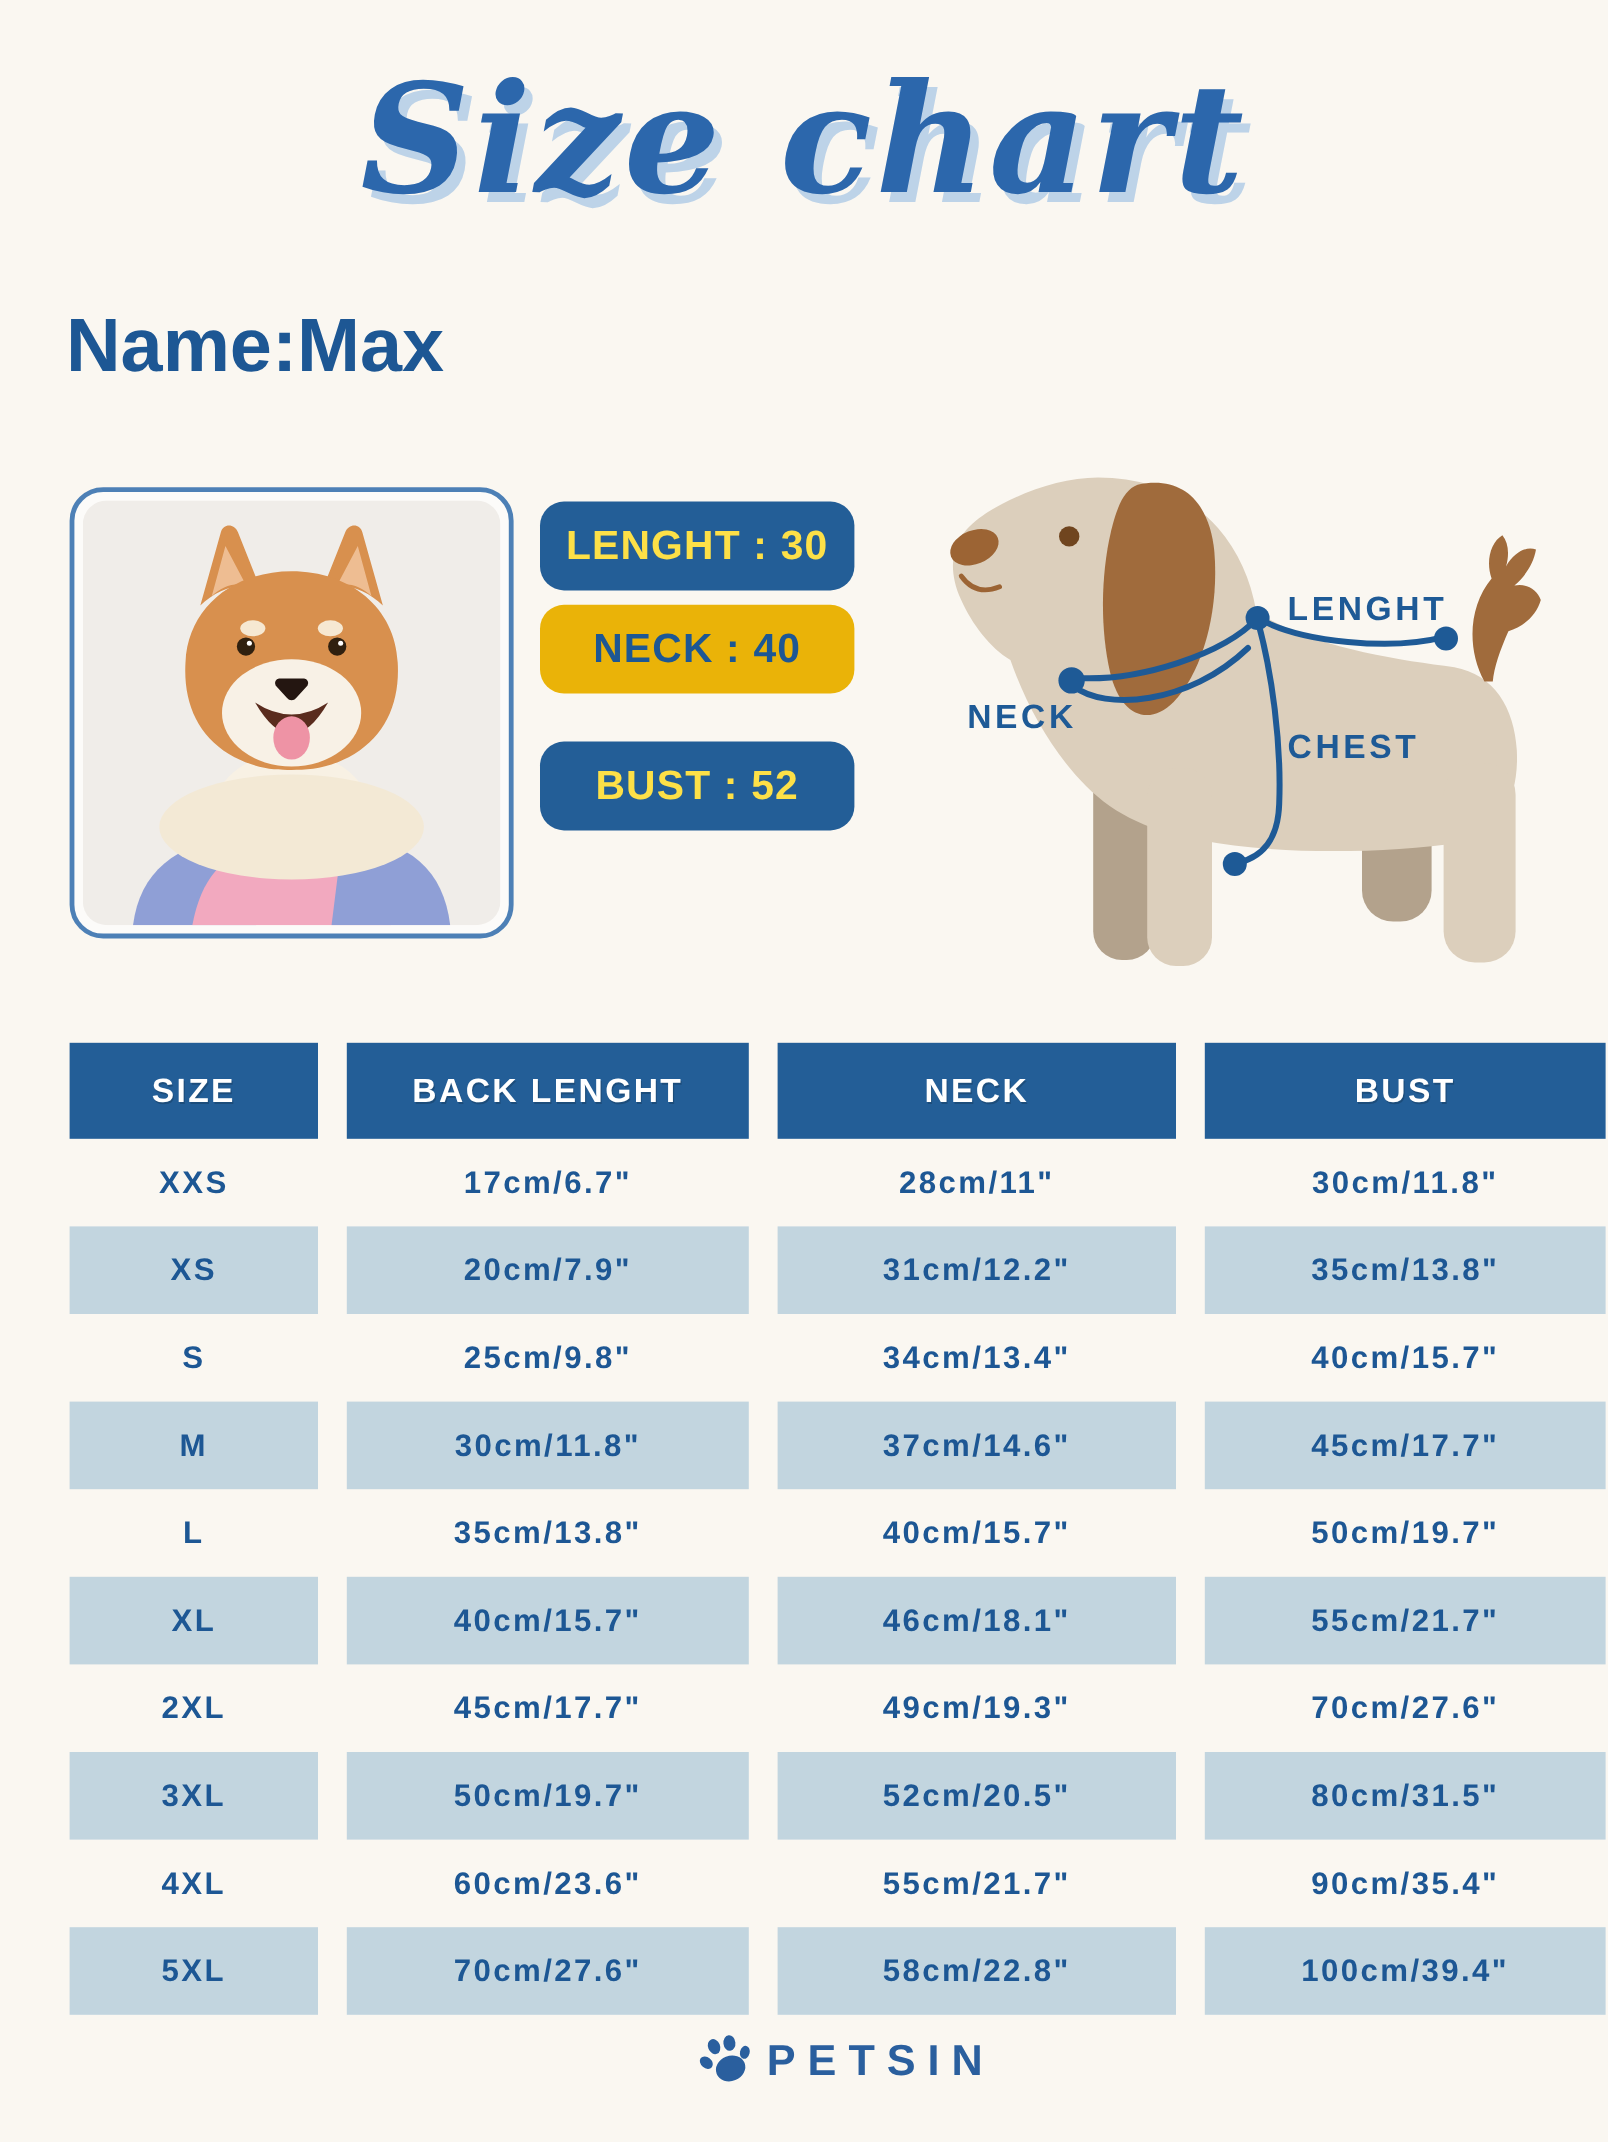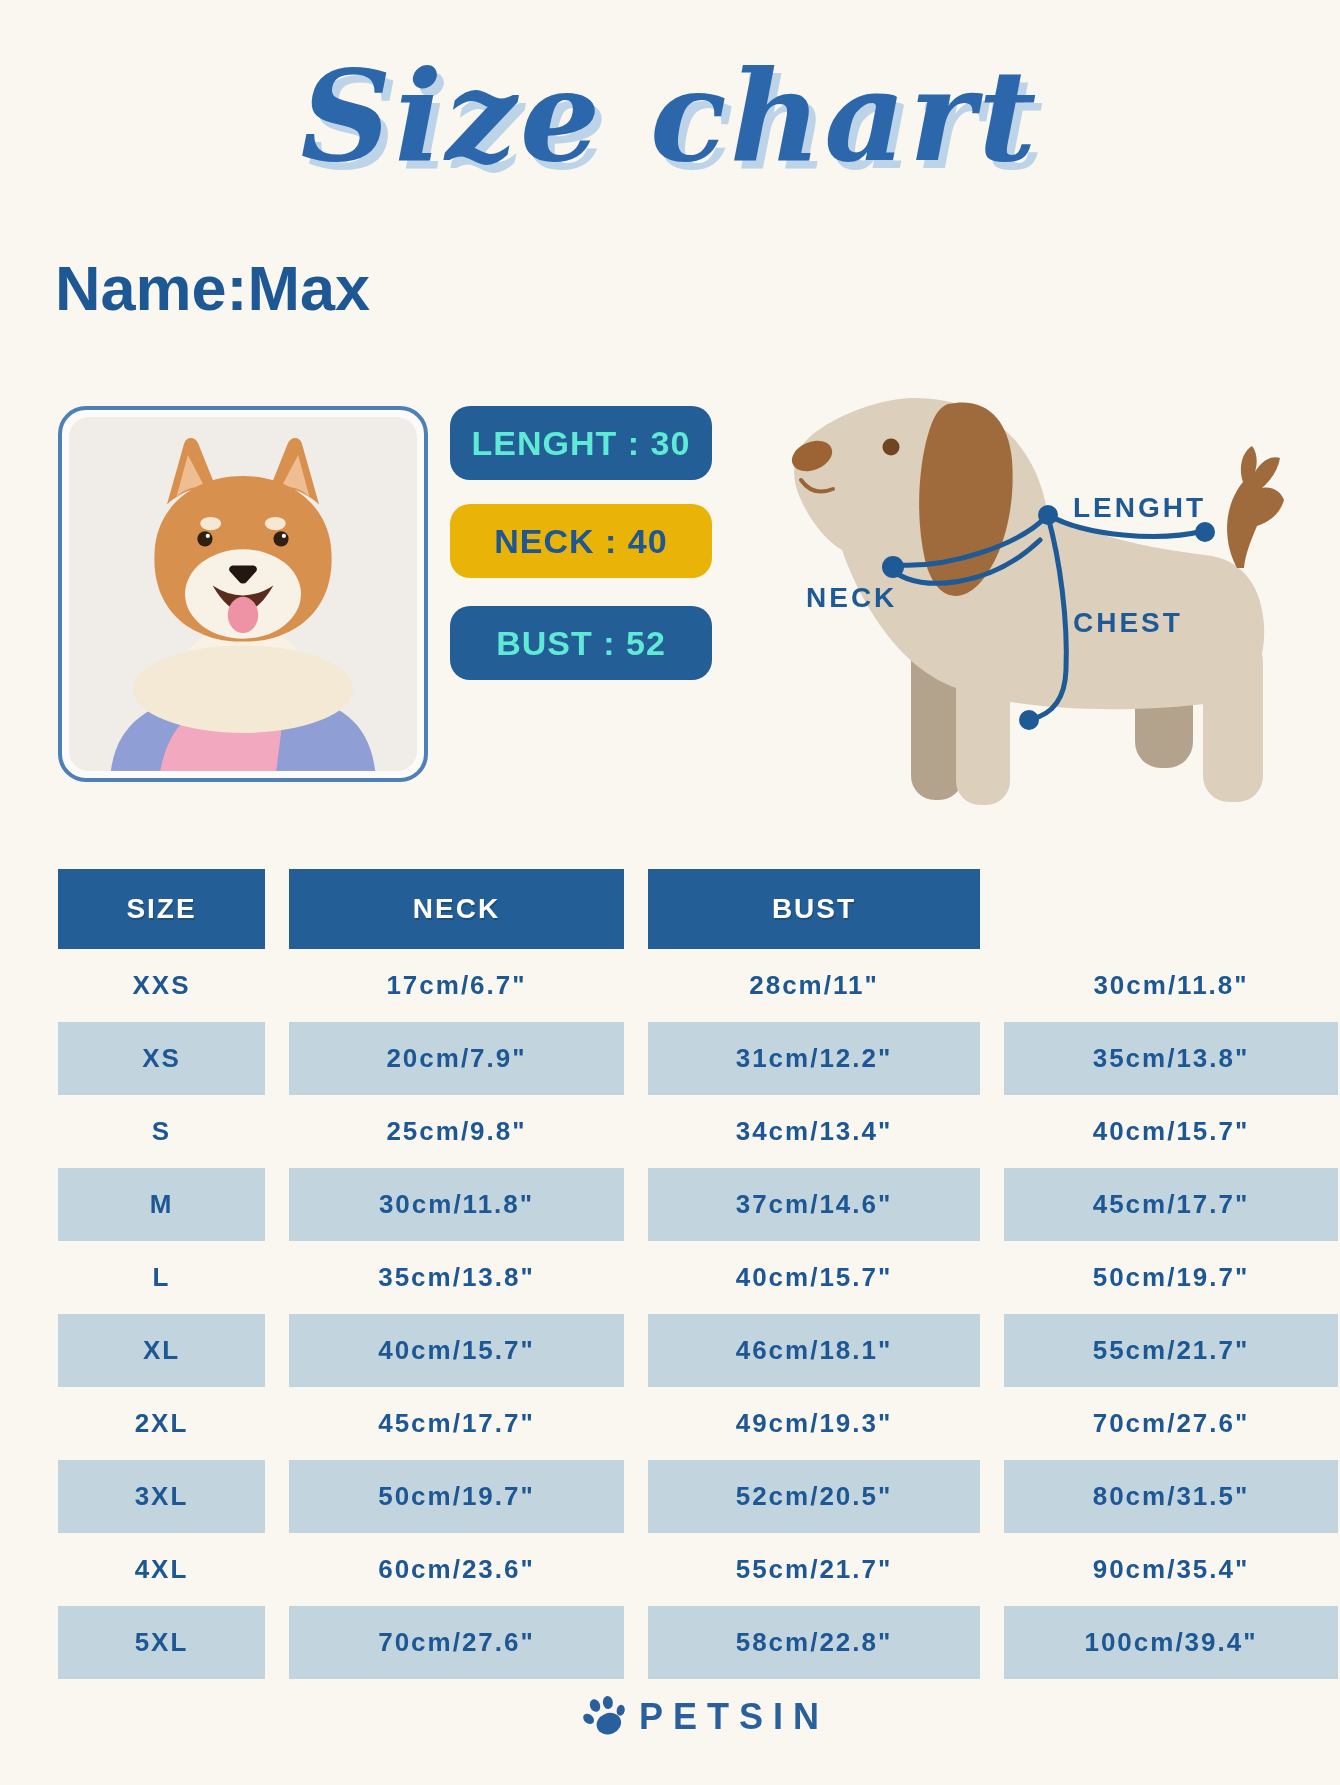--- a/index.html
+++ b/index.html
@@ -11,21 +11,21 @@
          text-shadow:7px 8px 0 #bdd3e8;}
   .pet-name{position:absolute;top:252px;left:55px;font-size:63px;font-weight:bold;
             color:#1d5794;letter-spacing:0px;}
   .photo-frame{position:absolute;left:58px;top:406px;width:370px;height:376px;
                border:4px solid #4d80b6;border-radius:28px;background:#fcfbf9;
                box-sizing:border-box;padding:7px;}
   .photo-svg{width:100%;height:100%;border-radius:20px;display:block;}
   .badge{position:absolute;left:450px;width:262px;height:74px;border-radius:20px;
          display:flex;align-items:center;justify-content:center;
          font-size:34px;font-weight:bold;letter-spacing:1px;}
-  .badge-dark{background:#235e97;color:#5eead4;}
+  .badge-dark{background:#235e97;color:#fde047;margin-top:12px;}
   .badge-light{background:#eab308;color:#1d5794;}
   .badge-1{top:406px;} .badge-2{top:504px;} .badge-3{top:606px;} .badge-4{top:706px;}
   .dog-svg{position:absolute;left:660px;top:340px;width:660px;height:480px;}
   .size-table{position:absolute;left:58px;top:869px;width:1232px;}
   .t-grid{display:grid;grid-template-columns:207px 335px 332px 334px;column-gap:24px;}
   .h-cell{background:#235e97;color:#ffffff;height:80px;display:flex;align-items:center;
           justify-content:center;font-size:28px;font-weight:bold;letter-spacing:2px;
           text-shadow:1px 2px 0 rgba(0,0,0,0.18);}
   .c{height:73px;display:flex;align-items:center;justify-content:center;
      font-size:26px;font-weight:bold;color:#1d5794;letter-spacing:2px;}
@@ -123,20 +123,21 @@
     <g fill="#1e5a96" font-family="Liberation Sans, sans-serif" font-size="28" font-weight="bold" letter-spacing="3">
       <text x="1073" y="517">LENGHT</text>
       <text x="806" y="607">NECK</text>
       <text x="1073" y="632">CHEST</text>
     </g>
   </svg>
 
   <div class="size-table">
     <div class="t-grid">
       <div class="h-cell">SIZE</div>
+      <div class="h-cell">BACK LENGHT</div>
       <div class="h-cell">NECK</div>
       <div class="h-cell">BUST</div>
     </div>
     <div class="t-grid">
         <div style="display: contents;"><div class="c">XXS</div><div class="c">17cm/6.7"</div><div class="c">28cm/11"</div><div class="c">30cm/11.8"</div></div>
         <div style="display: contents;"><div class="c light">XS</div><div class="c light">20cm/7.9"</div><div class="c light">31cm/12.2"</div><div class="c light">35cm/13.8"</div></div>
         <div style="display: contents;"><div class="c">S</div><div class="c">25cm/9.8"</div><div class="c">34cm/13.4"</div><div class="c">40cm/15.7"</div></div>
         <div style="display: contents;"><div class="c light">M</div><div class="c light">30cm/11.8"</div><div class="c light">37cm/14.6"</div><div class="c light">45cm/17.7"</div></div>
         <div style="display: contents;"><div class="c">L</div><div class="c">35cm/13.8"</div><div class="c">40cm/15.7"</div><div class="c">50cm/19.7"</div></div>
         <div style="display: contents;"><div class="c light">XL</div><div class="c light">40cm/15.7"</div><div class="c light">46cm/18.1"</div><div class="c light">55cm/21.7"</div></div>

